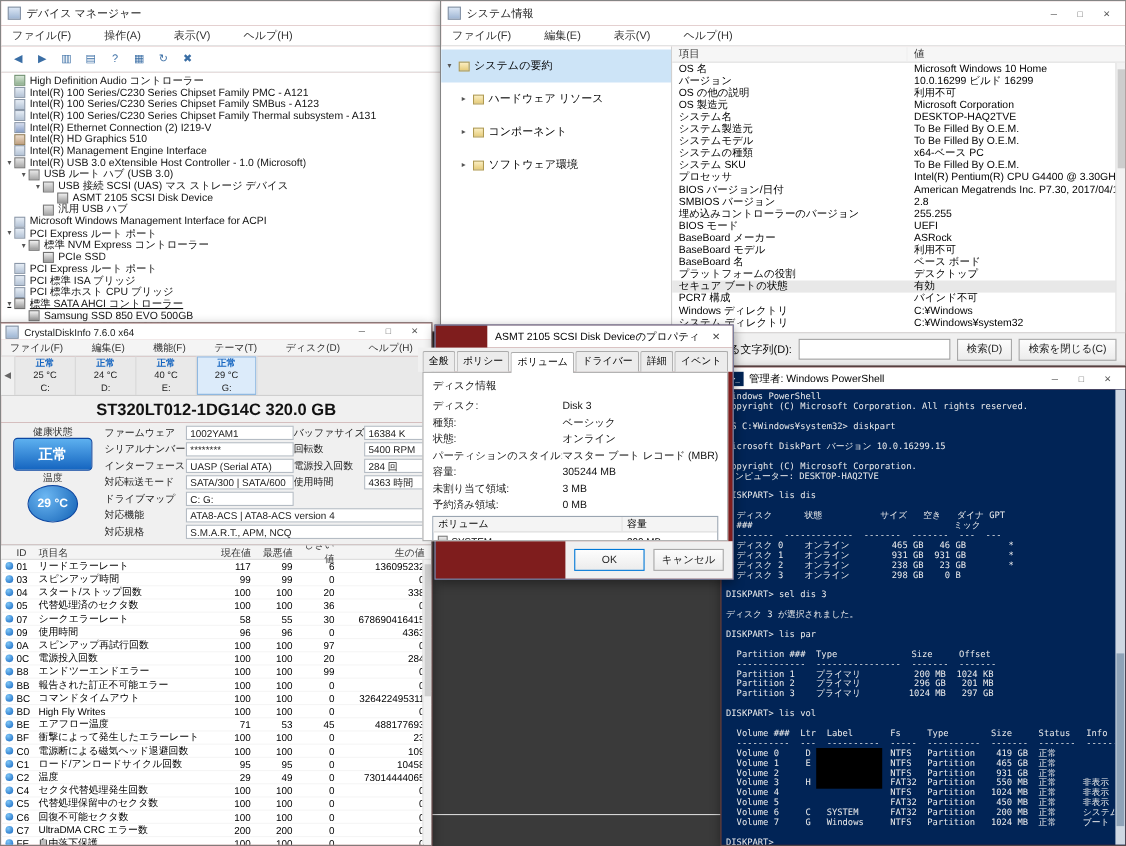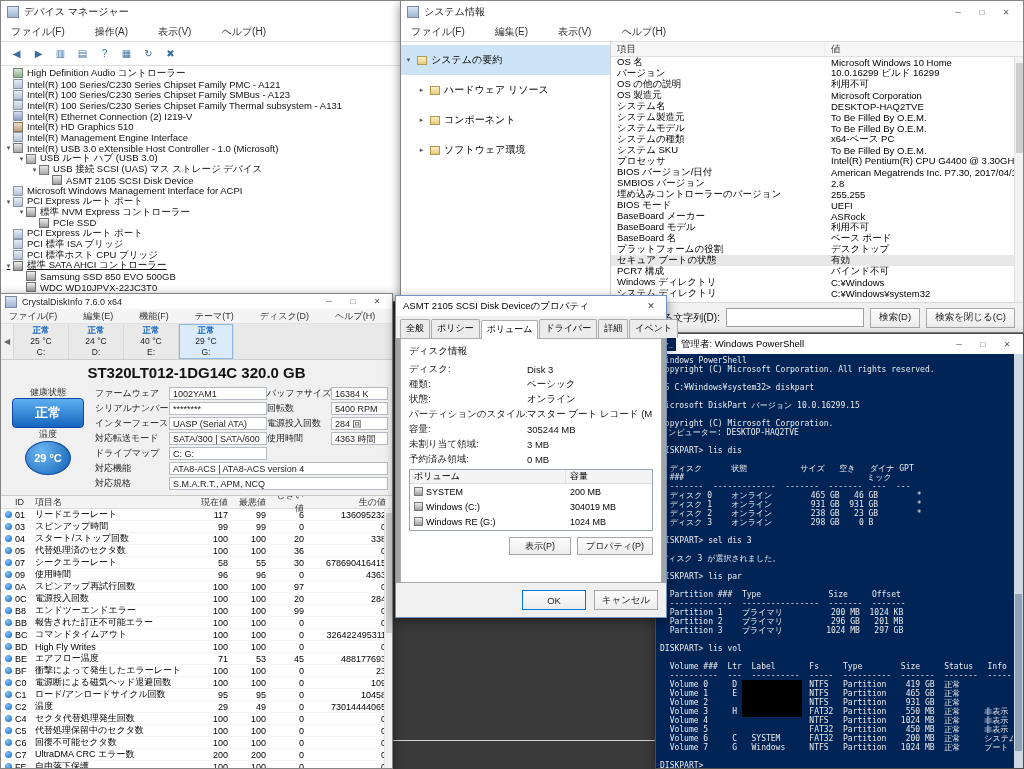--- a/index.html
+++ b/index.html
@@ -1,20 +1,20 @@
 <!DOCTYPE html>
 <html><head>
 <meta charset="utf-8">
 <style>
   * { margin:0; padding:0; box-sizing:border-box; }
   html,body { background:#3a3a3a; }
   body { font-family:"Liberation Sans","DejaVu Sans",sans-serif; }
   .screen { position:relative; width:1024px; height:769px; overflow:hidden; background:#3a3a3a; }
 
-  .win { position:absolute; background:#a3a3a3; border:1px solid #858585; box-shadow:0 3px 10px rgba(0,0,0,.45); }
+  .win { position:absolute; background:#7f1d1d; border:1px solid #858585; box-shadow:0 3px 10px rgba(0,0,0,.45); }
   .titlebar { height:22px; background:#fff; display:flex; align-items:center; gap:5px; padding:0 6px; font-size:10px; color:#222; }
   .title-text { white-space:nowrap; overflow:hidden; }
   .win-controls { margin-left:auto; display:flex; gap:2px; }
   .wc { width:22px; height:16px; display:flex; align-items:center; justify-content:center; font-size:8px; color:#555; }
   .app-ico { width:12px; height:12px; flex:none; border:1px solid #7a8aa0; background:linear-gradient(#dbe6f4,#9fb6d4); }
   .menubar { height:19px; background:#fff; border-bottom:1px solid #e0e0e0; display:flex; align-items:center; padding:0 3px; font-size:10px; color:#333;gap:16px; }
   .menu-item { padding:2px 7px; white-space:nowrap; }
 
   
   .devmgr { left:0; top:0; width:404px; height:302px; z-index:1; display:flex; flex-direction:column; }
@@ -110,21 +110,21 @@
   .ps { left:655px; top:333px; width:369px; height:436px; z-index:4; display:flex; flex-direction:column; border-color:#4d4d4d; }
   .ps-titlebar { height:20px; background:#fff; display:flex; align-items:center; gap:5px; padding:0 5px; font-size:9.5px; }
   .ps-ico { width:15px; height:13px; flex:none; background:#012456; color:#fff; font-size:7px; display:flex; align-items:center; justify-content:center; font-family:"DejaVu Sans Mono",monospace; }
   .ps-body { position:relative; flex:1; background:#012456; overflow:hidden; padding:2px 10px 0 4px; }
   .ps-line { height:9px; line-height:9px; font-size:8px; color:#ececec; font-family:"DejaVu Sans Mono","Liberation Mono",monospace; white-space:pre; overflow:hidden; }
   .ps-redact { position:absolute; left:86px; top:326px; width:60px; height:37px; background:#000; }
   .ps-scroll { position:absolute; right:0; top:0; bottom:0; width:9px; background:#cfd8e3; }
   .ps-thumb { position:absolute; left:1px; top:58%; width:7px; height:38%; background:#8fa3b8; }
 
   
-  .dlg { left:395px; top:295px; width:272px; height:323px; z-index:5; display:flex; flex-direction:column; border:1px solid #6f93bd; }
+  .dlg { left:395px; top:295px; width:272px; height:232px; z-index:5; display:flex; flex-direction:column; border:1px solid #6f93bd;align-items:flex-end; }
   .dlg-titlebar { height:20px; background:#fff; display:flex; align-items:center; padding-left:7px; font-size:9.5px; }
   .dlg-close { margin-left:auto; width:30px; height:100%; display:flex; align-items:center; justify-content:center; font-size:9px; color:#444; }
   .dlg-tabs { display:flex; gap:1px; padding:3px 4px 0 4px; background:#f0f0f0; font-size:9px; }
   .dlg-tab { padding:2px 5px; border:1px solid #ababab; border-bottom:none; background:#ececec; border-radius:2px 2px 0 0; white-space:nowrap; }
   .dlg-tab.sel { background:#fff; position:relative; top:1px; padding-bottom:3px; }
   .dlg-card { flex:1; margin:0 4px; background:#fff; border:1px solid #ababab; padding:6px 8px 4px 8px; font-size:9.5px; overflow:hidden; }
   .dlg-section { font-size:9.5px; color:#111; margin-bottom:4px; }
   .dfld { display:flex; height:15px; align-items:center; white-space:nowrap; }
   .dfld-label { width:118px; flex:none; color:#222; overflow:hidden; }
   .dfld-value { flex:1; overflow:hidden; color:#111; }
@@ -241,20 +241,25 @@
           <span class="dev-ico icon-usb"></span>
           <span class="tree-label">USB 接続 SCSI (UAS) マス ストレージ デバイス</span>
         </div>
 
         <div class="tree-row" style="padding-left: 42px;">
           <span class="arrow"></span>
           <span class="dev-ico icon-disk"></span>
           <span class="tree-label">ASMT 2105 SCSI Disk Device</span>
         </div>
 
+        <div class="tree-row" style="padding-left: 29px;">
+          <span class="arrow"></span>
+          <span class="dev-ico icon-usb"></span>
+          <span class="tree-label">汎用 USB ハブ</span>
+        </div>
 
         <div class="tree-row" style="padding-left: 3px;">
           <span class="arrow"></span>
           <span class="dev-ico icon-chip"></span>
           <span class="tree-label">Microsoft Windows Management Interface for ACPI</span>
         </div>
 
         <div class="tree-row" style="padding-left: 3px;">
           <span class="arrow">▾</span>
           <span class="dev-ico icon-chip"></span>

